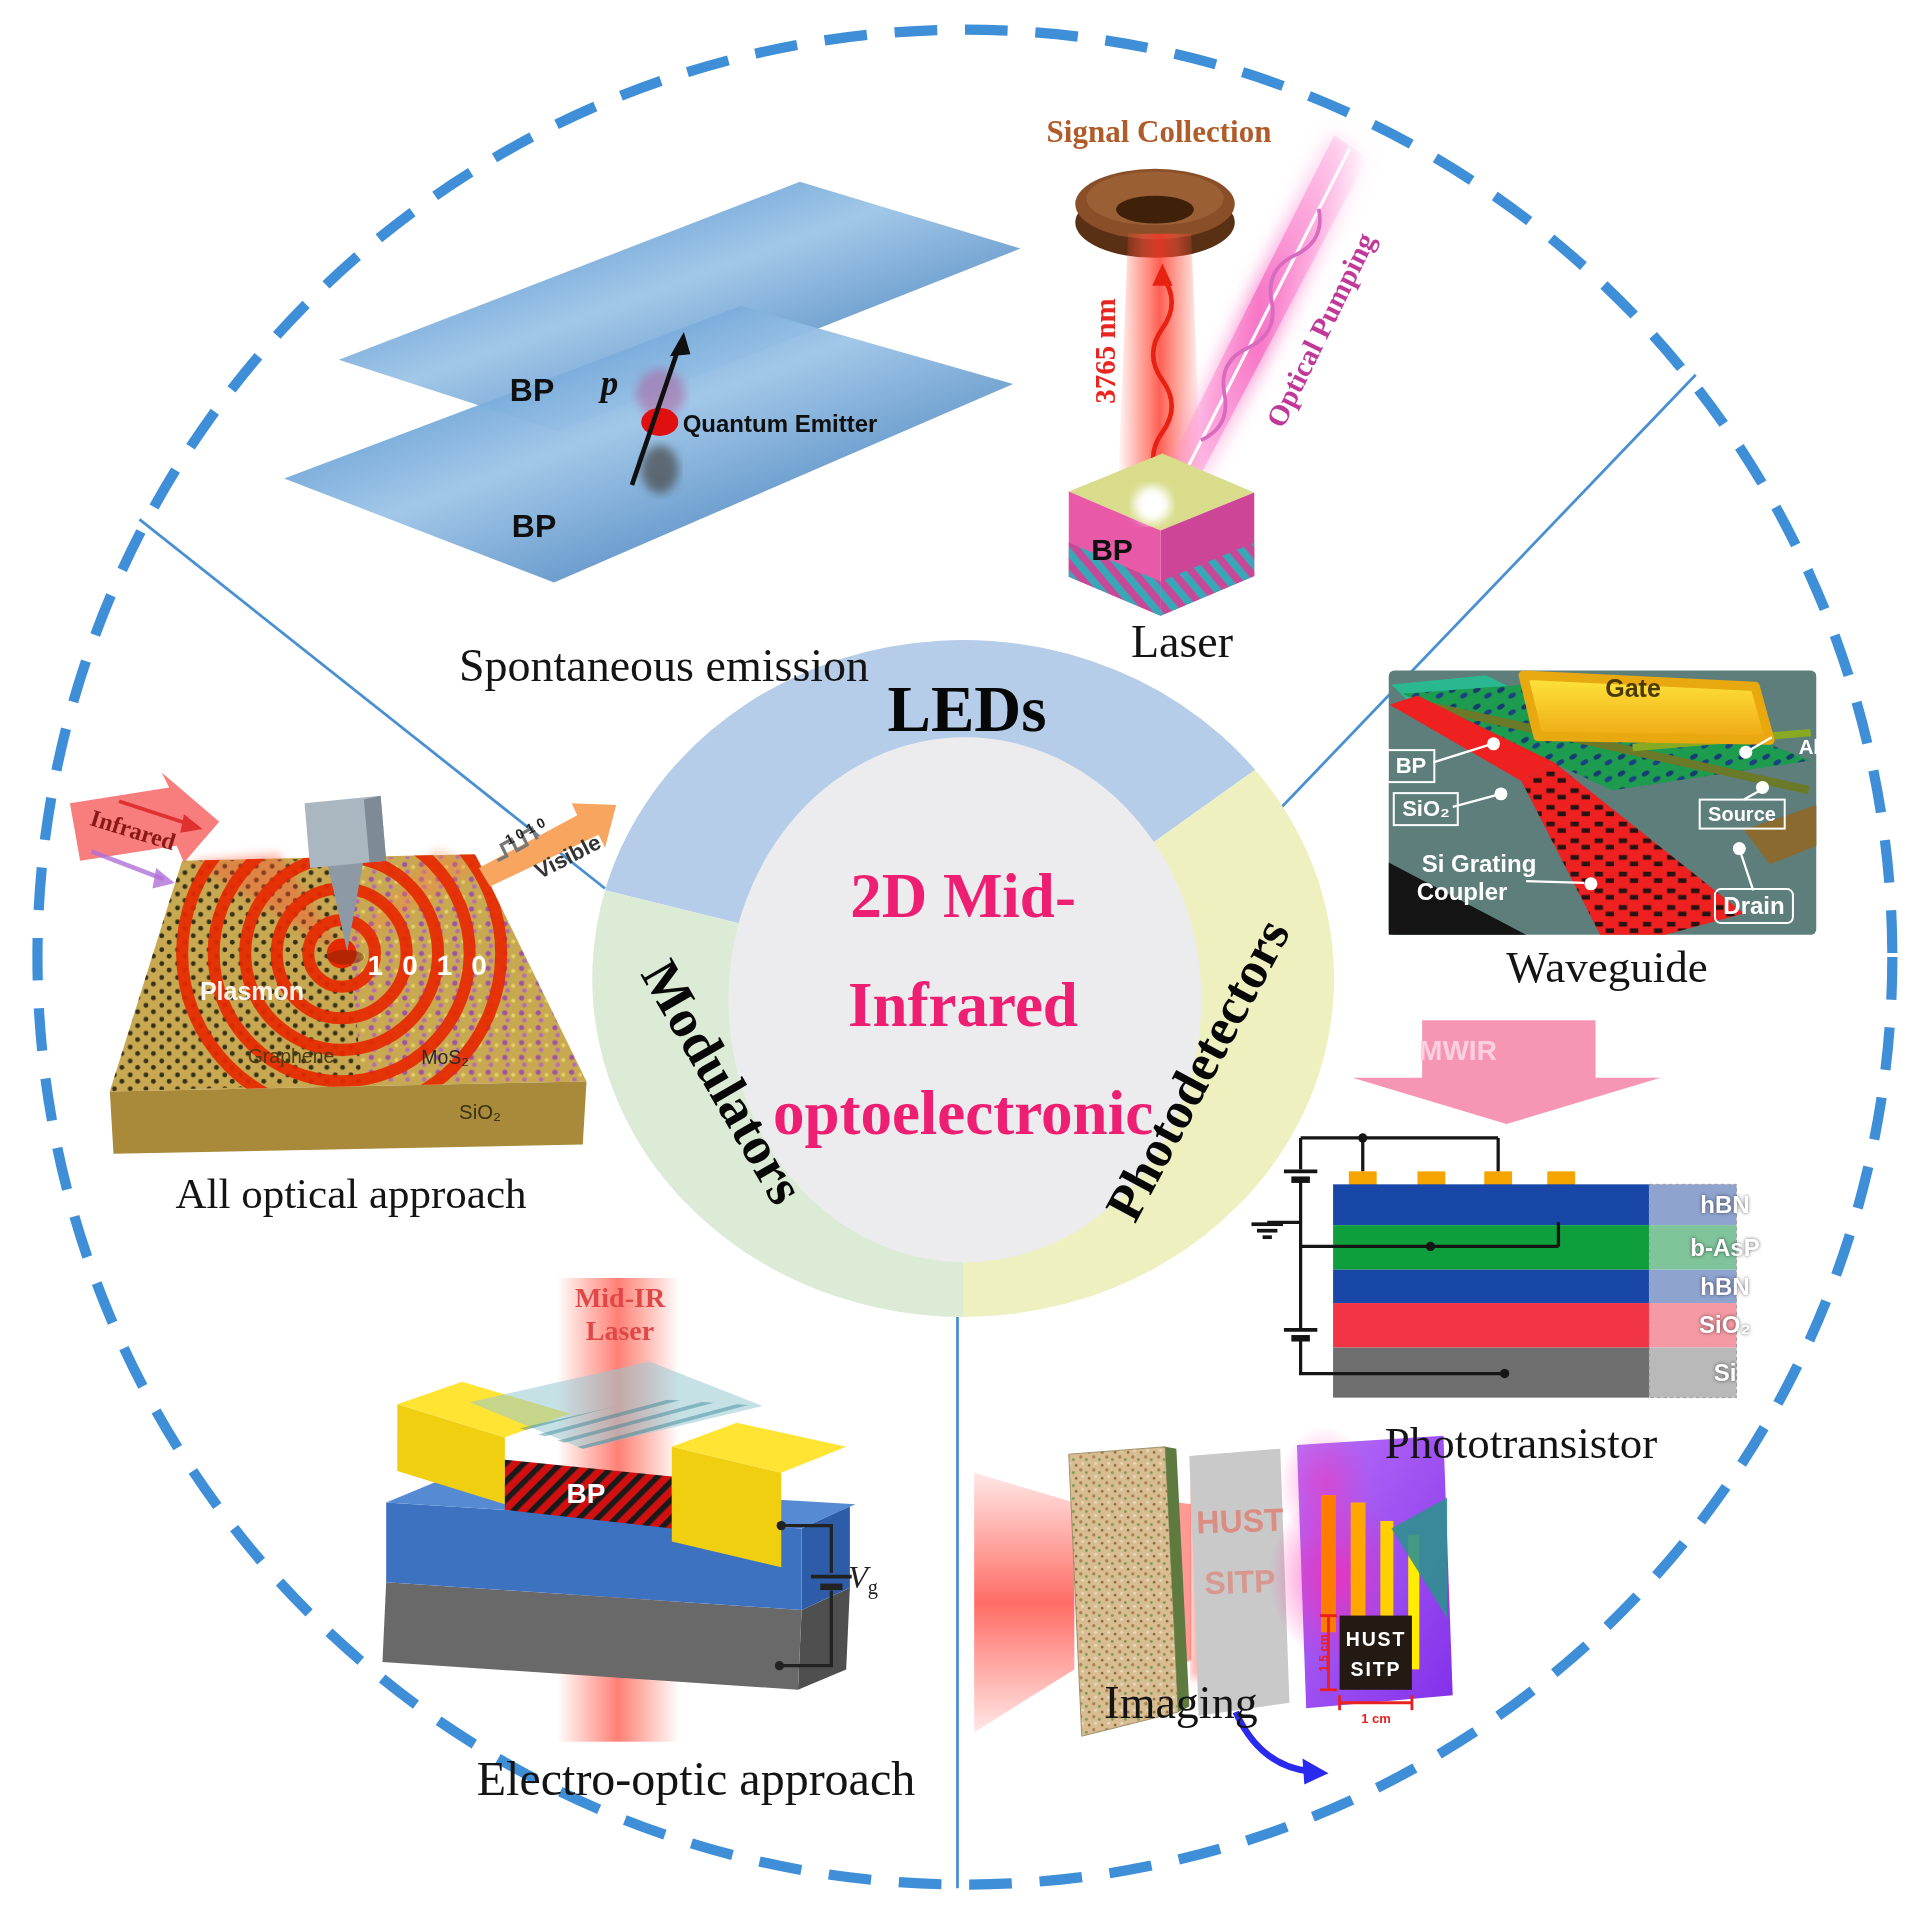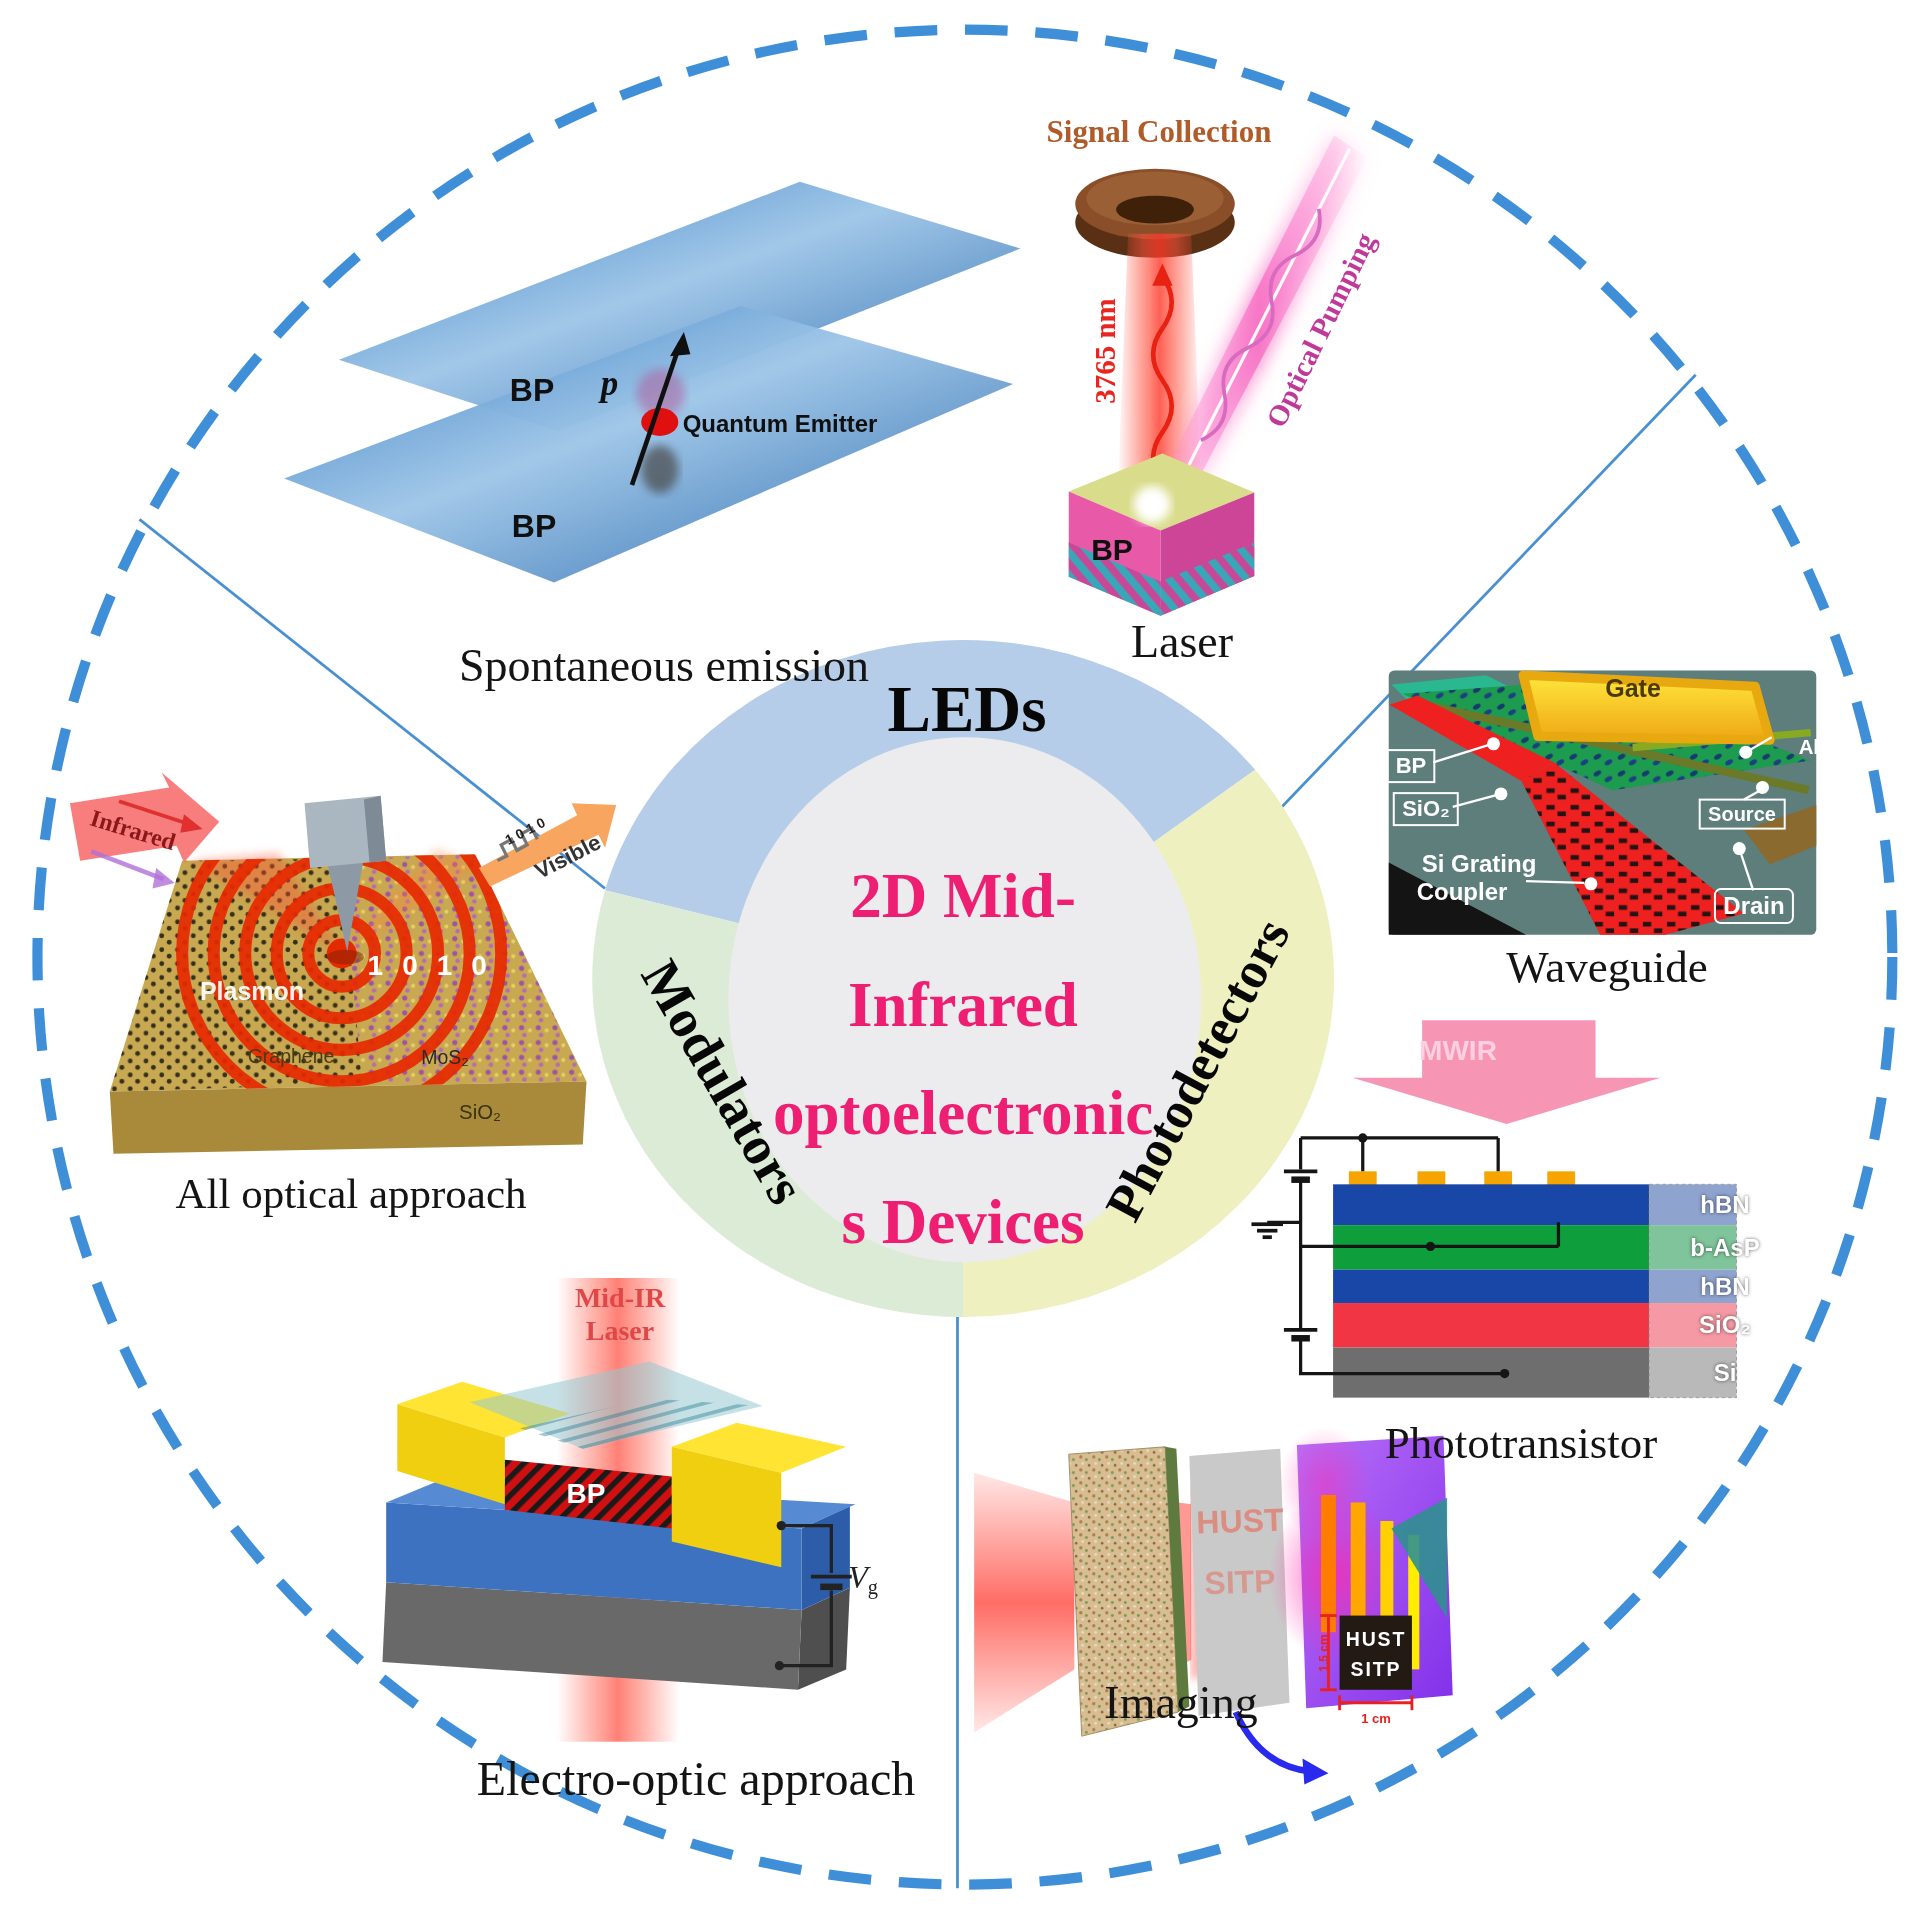--- a/index.html
+++ b/index.html
@@ -298,21 +298,20 @@
     <circle cx="840" cy="1796" r="5" fill="#222"></circle>
   </g>
 </svg>
 
 <div class="t serif b" style="left:967px;top:709px;font-size:65px;color:#070707;">LEDs</div>
 <div class="t serif b" style="left:723px;top:1082px;font-size:54px;color:#070707;transform:translate(-50%,-50%) rotate(60deg);">Modulators</div>
 <div class="t serif b" style="left:1198px;top:1070px;font-size:52px;color:#070707;transform:translate(-50%,-50%) rotate(-62deg);">Photodetectors</div>
 <div class="t serif b" style="left:963px;top:896px;font-size:63px;color:#ee1f72;">2D Mid-</div>
 <div class="t serif b" style="left:963px;top:1005px;font-size:63px;color:#ee1f72;">Infrared</div>
 <div class="t serif b" style="left:963px;top:1113px;font-size:63px;color:#ee1f72;">optoelectronic</div>
-<div class="t serif b" style="left:963px;top:1222px;font-size:63px;color:#ee1f72;">s Devices</div>
 
 <div class="t serif cap" style="left:664px;top:666px;font-size:46px;">Spontaneous emission</div>
 <div class="t sans b" style="left:532px;top:390px;font-size:32px;color:#101010;">BP</div>
 <div class="t sans b" style="left:534px;top:526px;font-size:32px;color:#101010;">BP</div>
 <div class="t serif b" style="left:623px;top:383px;font-size:35px;color:#101010;font-style:italic;">p⃗</div>
 <div class="t sans b" style="left:780px;top:424px;font-size:24px;color:#101010;">Quantum Emitter</div>
 
 <div class="t serif b" style="left:1159px;top:131px;font-size:31px;color:#b05c2a;">Signal Collection</div>
 <div class="t serif b" style="left:1105px;top:351px;font-size:29px;color:#e8251f;transform:translate(-50%,-50%) rotate(-90deg);">3765 nm</div>
 <div class="t serif b" style="left:1321px;top:330px;font-size:29px;color:#c03898;transform:translate(-50%,-50%) rotate(-64deg);">Optical Pumping</div>

